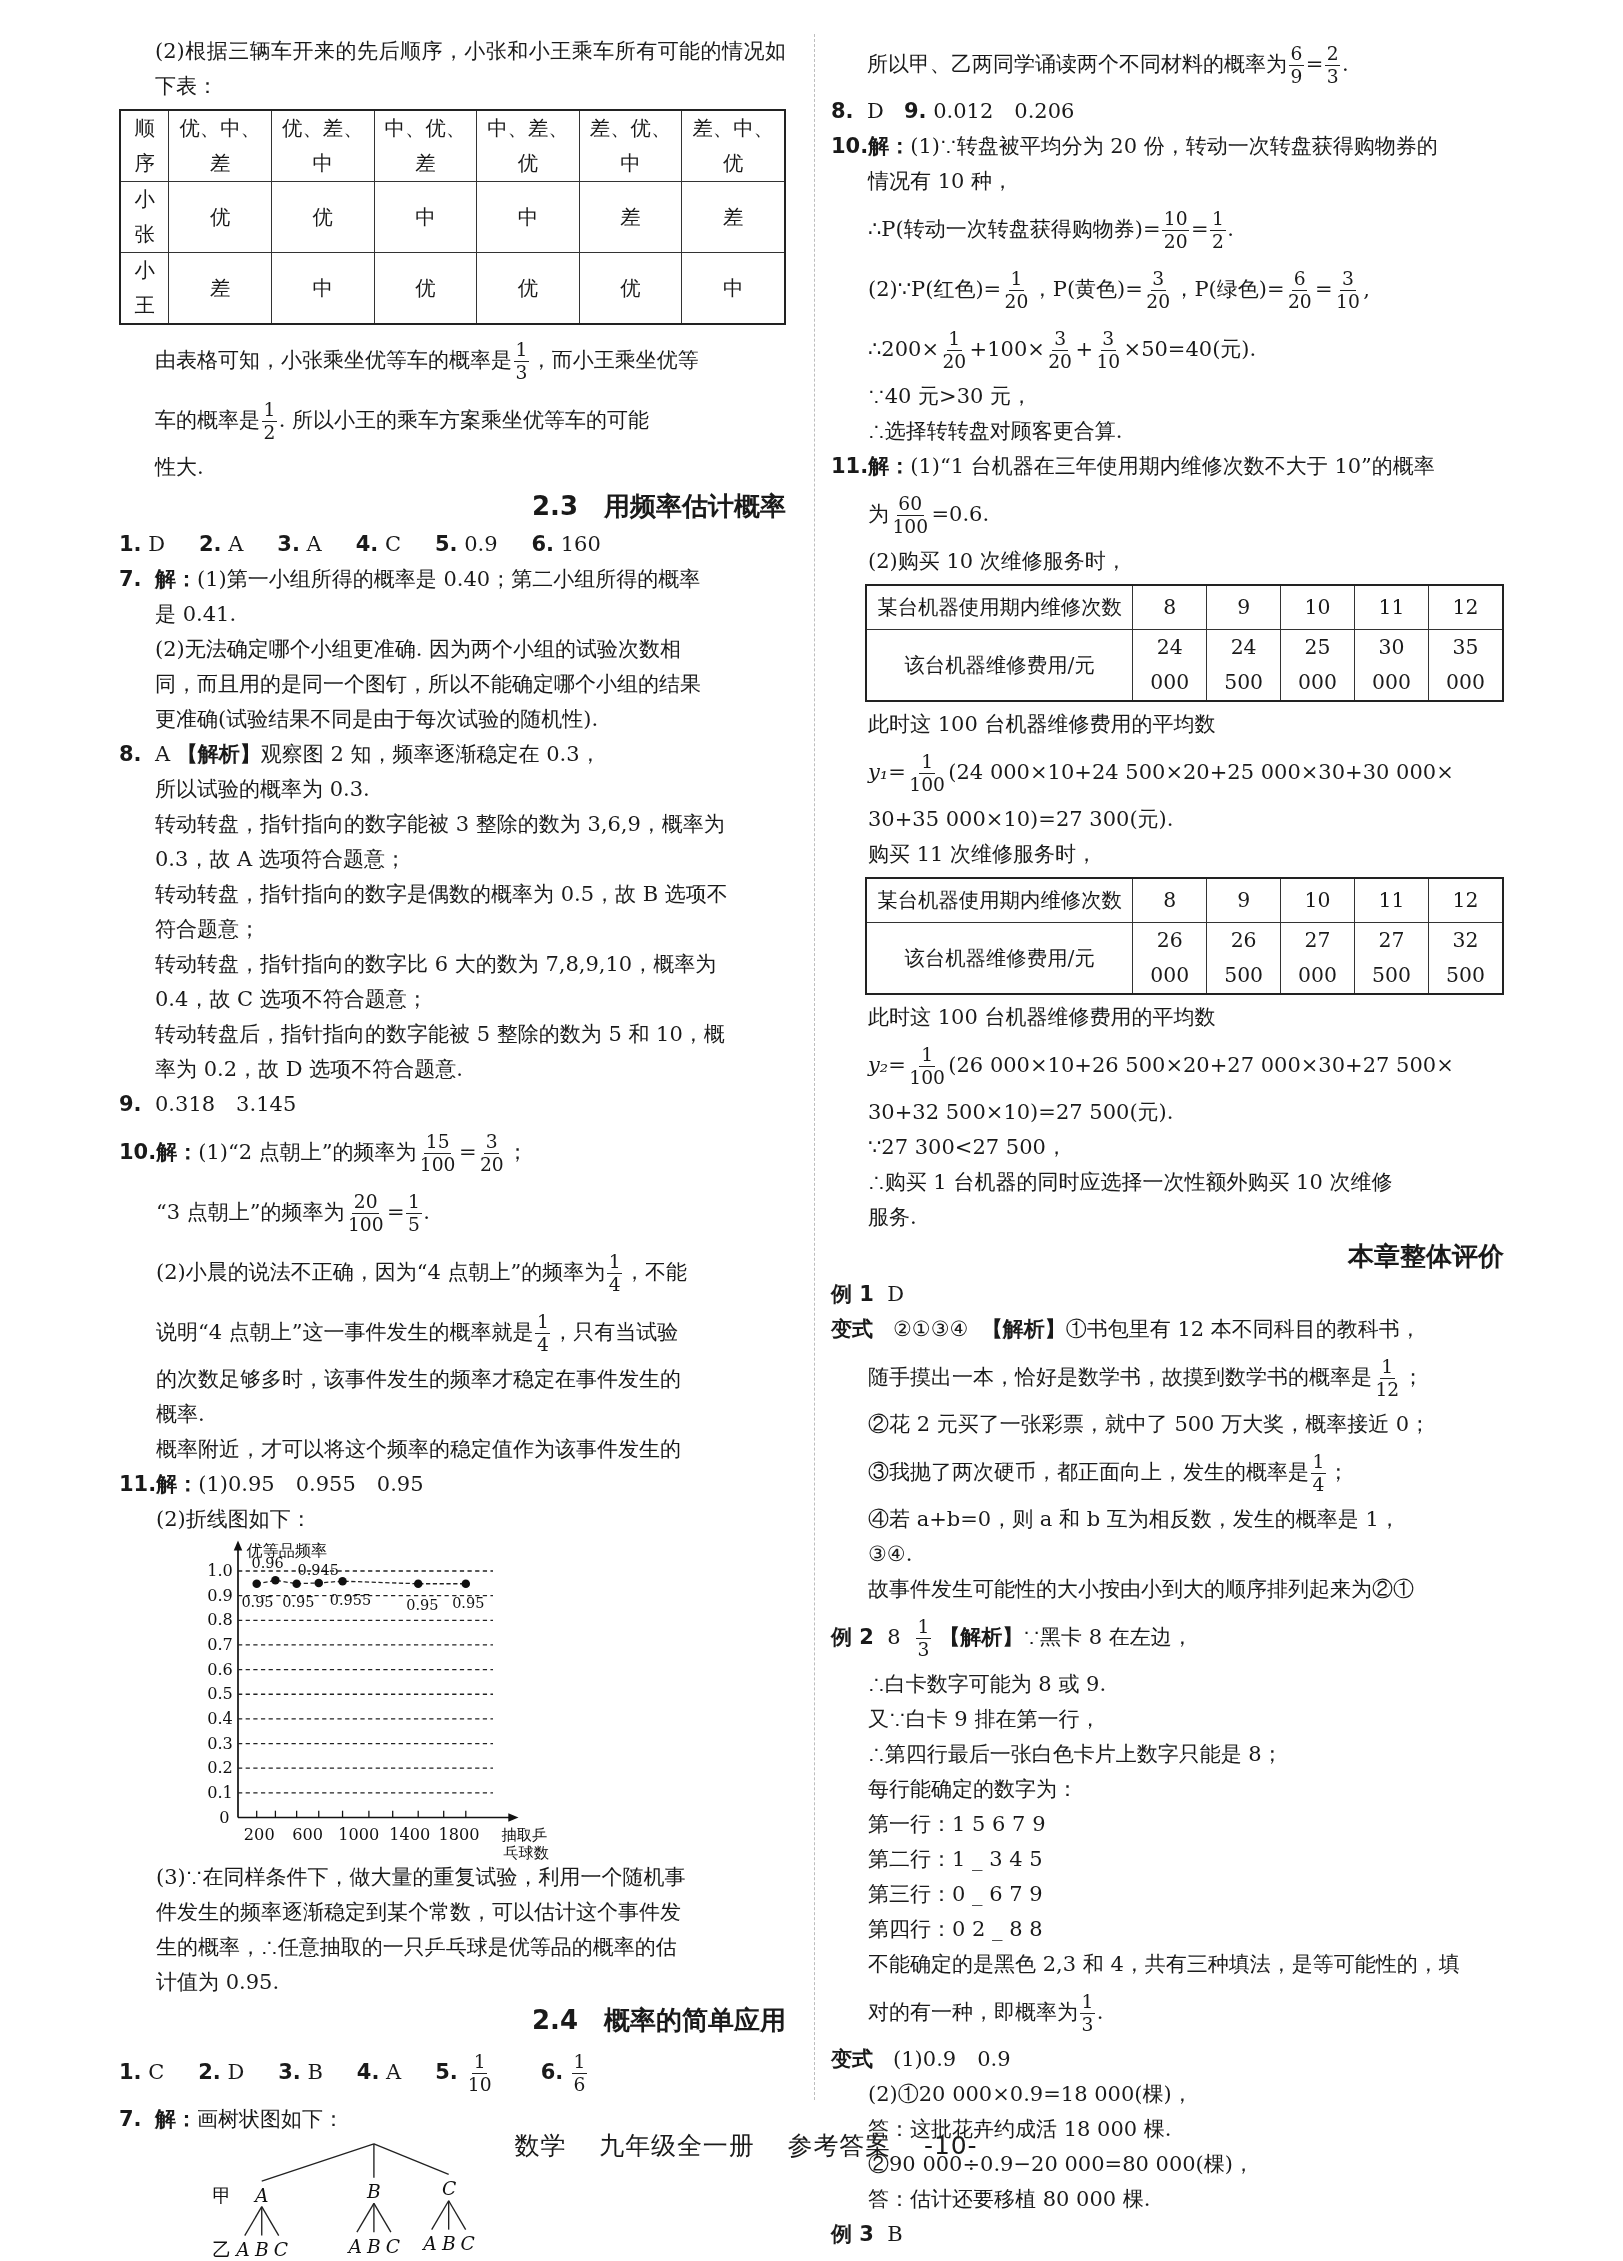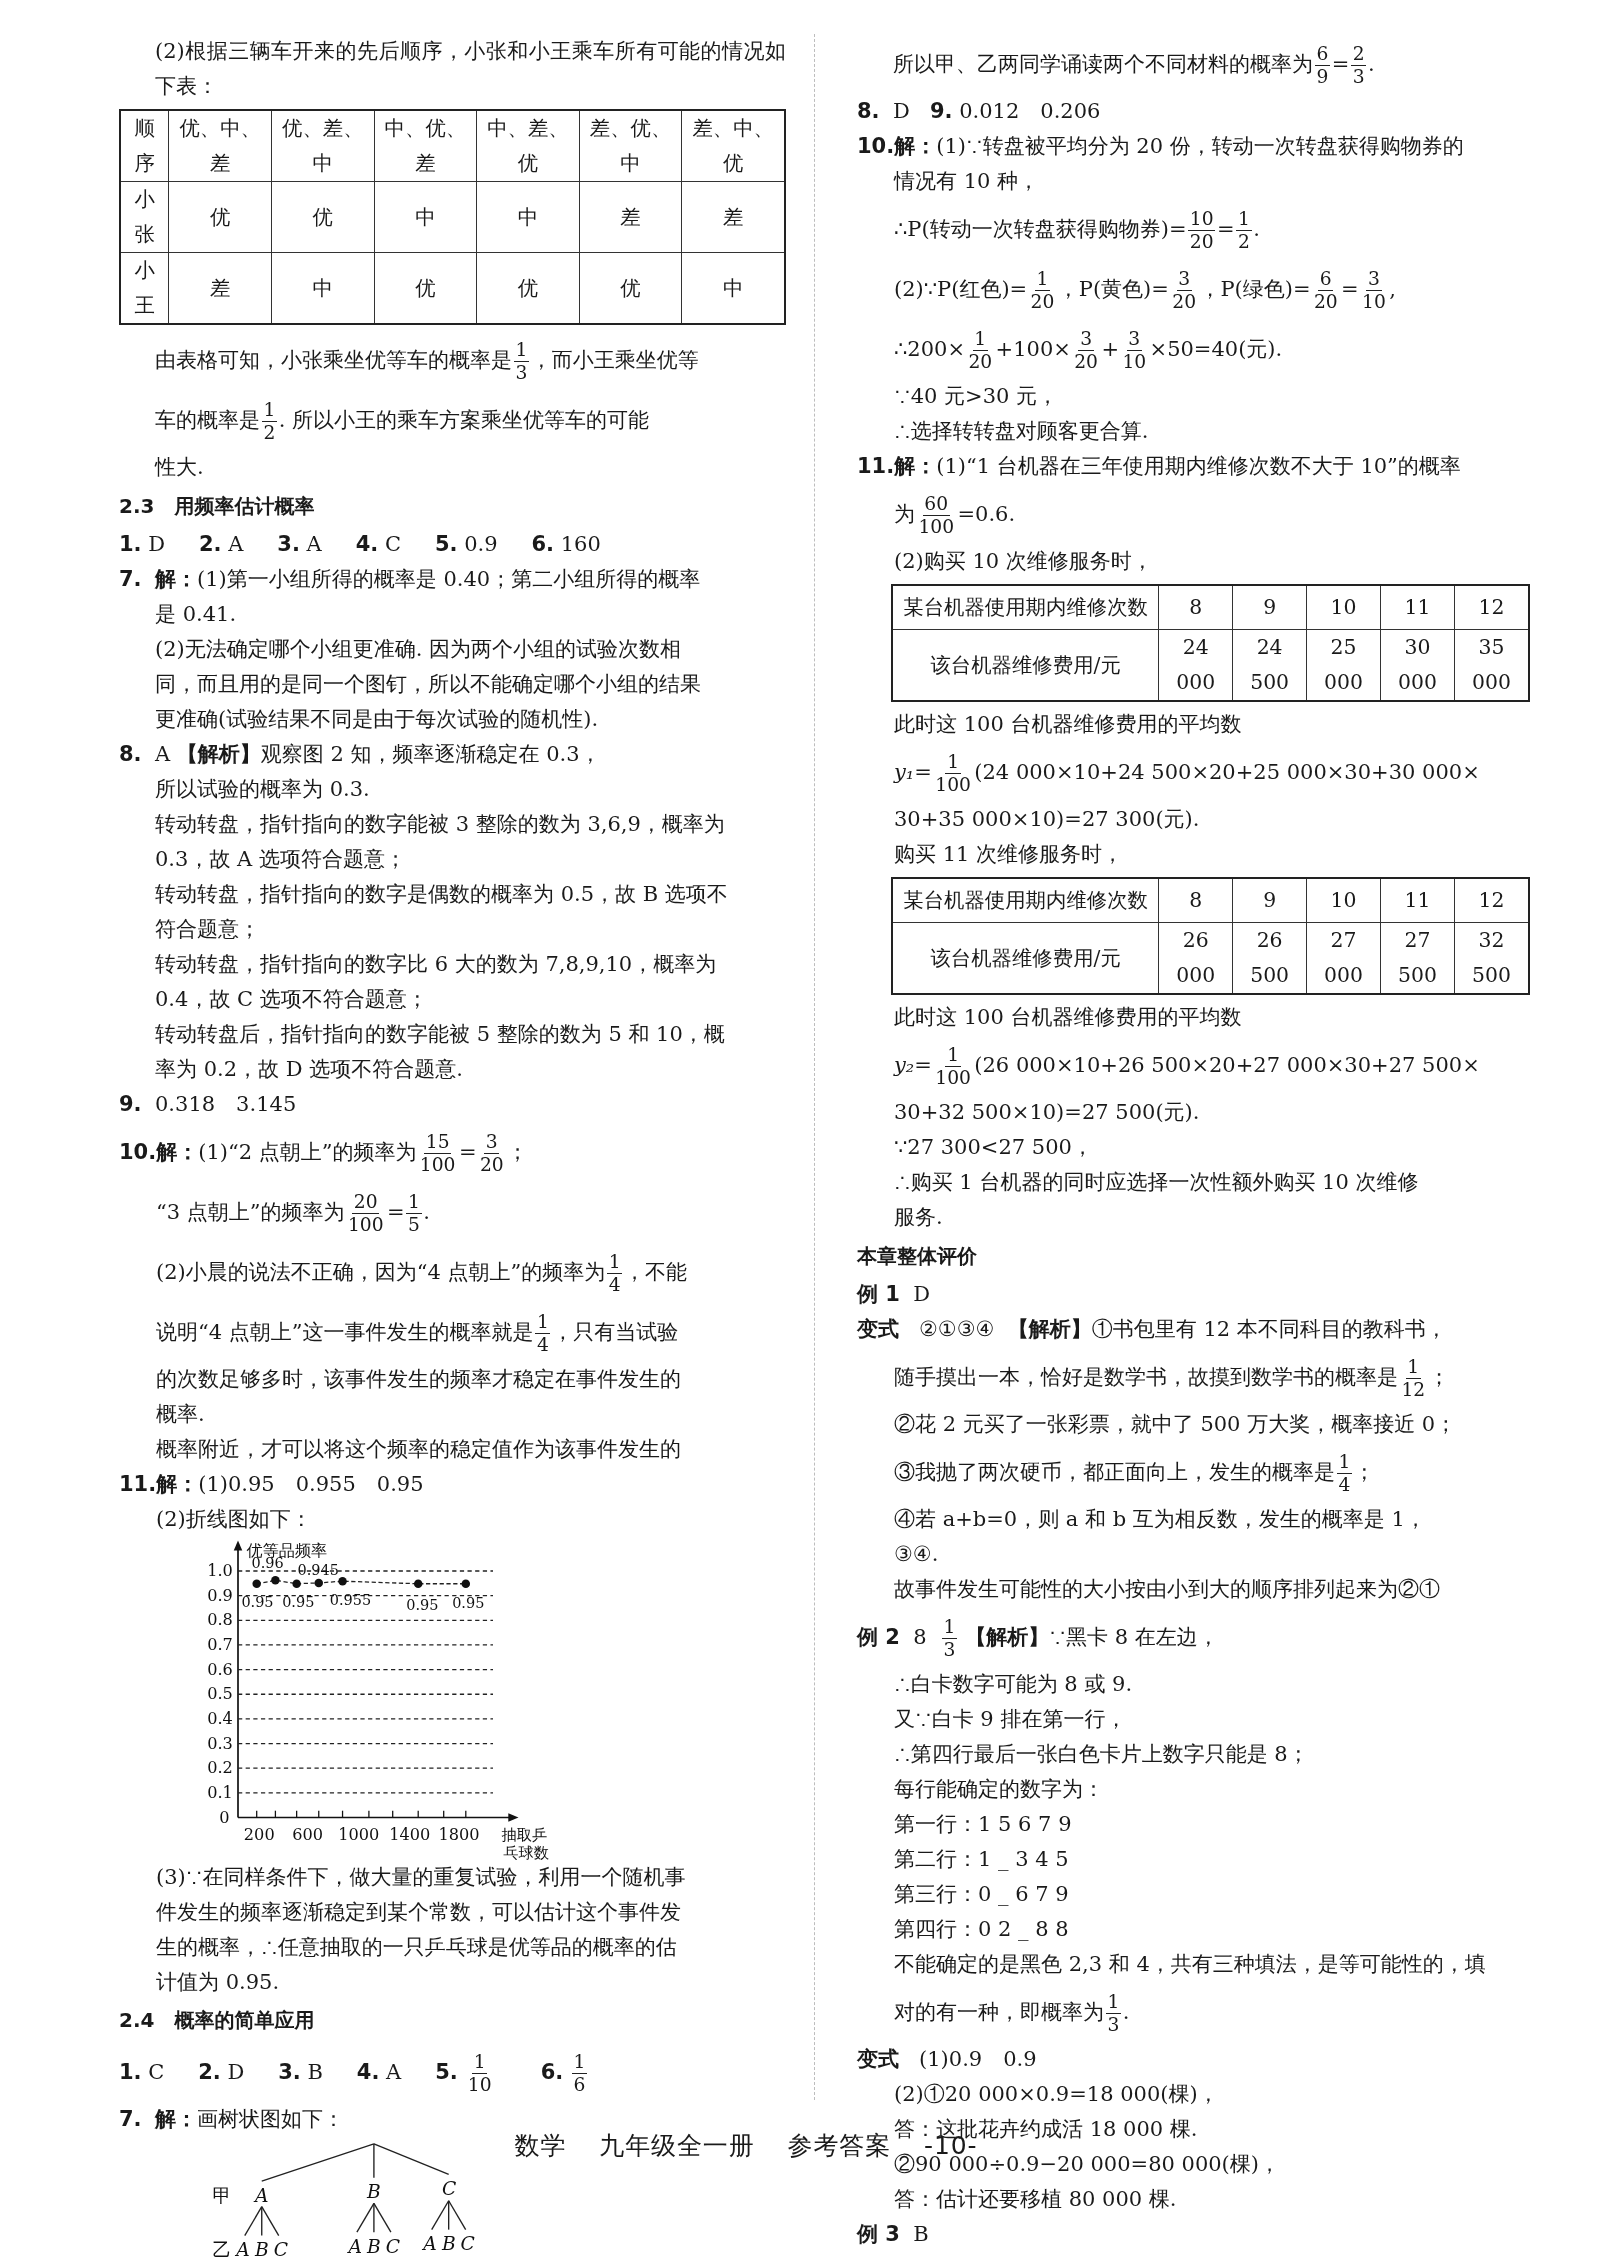--- a/index.html
+++ b/index.html
@@ -1,30 +1,30 @@
 <!DOCTYPE html>
 <html style="font-size:13.6px"><head>
 <meta charset="utf-8">
 <style>
   html, body { margin: 0; padding: 0; background: #ffffff; }
   body { width: 1624px; height: 2261px; position: relative; overflow: hidden;
          font-family: "DejaVu Serif", "Liberation Serif", serif; color: #1a1a1a; }
   .col { position: absolute; top: 34px; font-size: 21px; line-height: 35px; }
   .col-left { left: 119px; width: 667px; }
-  .col-right { left: 857px; width: 673px; }
+  .col-right { left: 831px; width: 673px; }
   .divider { position: absolute; left: 814px; top: 34px; width: 0; height: 2066px;
              border-left: 1.7px dashed #bdbdbd; }
   .p { margin: 0; text-align: justify; }
   .ind { padding-left: 36px; }
   .ind2 { padding-left: 37px; }
   .num { font-weight: bold; font-family: "DejaVu Sans", "Liberation Sans", sans-serif; display: inline-block; min-width: 36px; }
   .numw { min-width: 37px; }
   b.k { font-family: "DejaVu Sans", "Liberation Sans", sans-serif; font-weight: bold; }
-  .sec { text-align: left; font-weight: bold; font-family: "DejaVu Sans", "Liberation Sans", sans-serif;
-         font-size: 20px; margin: 3.4px 0; }
+  .sec { text-align: right; font-weight: bold; font-family: "DejaVu Sans", "Liberation Sans", sans-serif;
+         font-size: 26px; margin: 3.4px 0; }
   .frac { display: inline-flex; flex-direction: column; align-items: center; vertical-align: middle;
           font-size: 18.7px; line-height: 22px; margin: 0 1.7px; }
   .frac .n { border-bottom: 1.3px solid #222; padding: 0 1.7px; }
   .frac .d { padding: 0 1.7px; }
   .tall { line-height: 60px; }
   table.t { border-collapse: collapse; font-size: 20.4px; margin: 5.1px 0 5.1px 0; }
   table.t td { border: 1.3px solid #333; text-align: center; padding: 0 5.1px; height: 43px; }
   table.t { border: 2.6px solid #222; }
   .ans-row span { margin-right: 13.6px; }
   .chart-wrap { position: relative; margin-left: 51px; width: 442px; height: 323px; }

